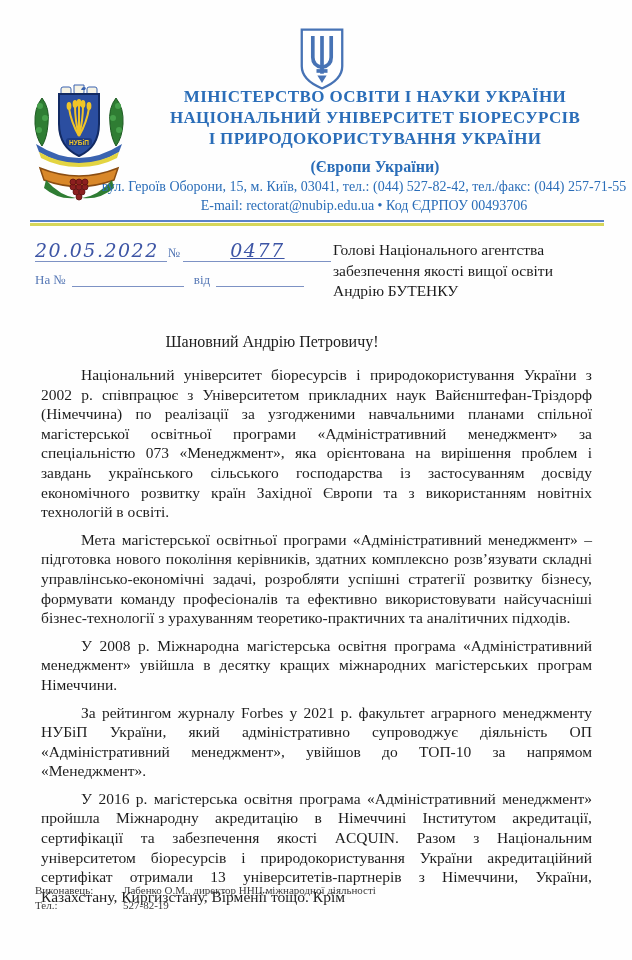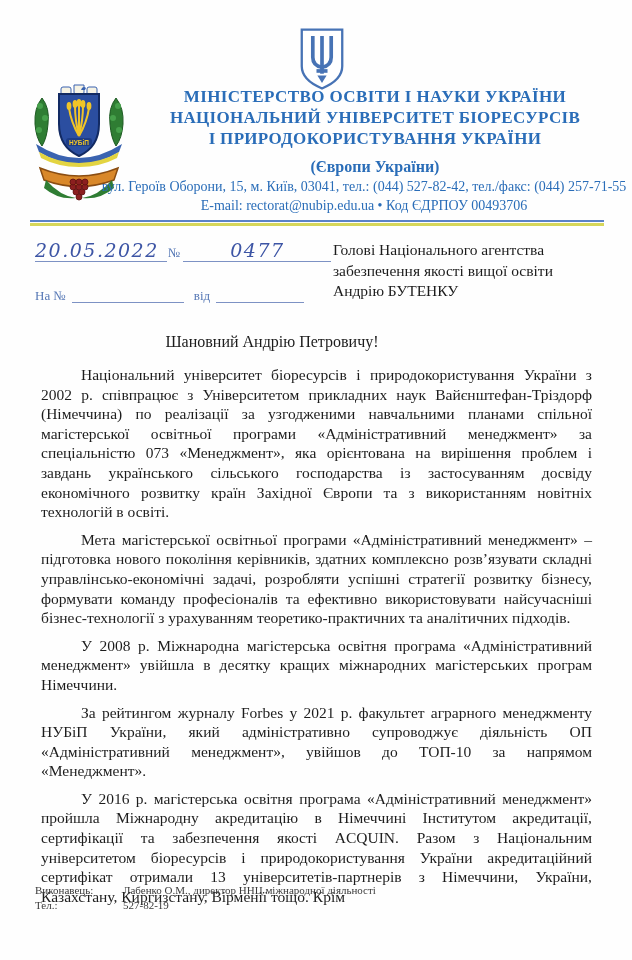--- a/index.html
+++ b/index.html
@@ -32,28 +32,28 @@
   .rule{position:absolute;top:220px;left:30px;right:28px;}
   .rule-blue{height:2px;background:#5b82c6;}
   .rule-yellow{height:3px;background:#d6d65a;margin-top:1px;}
   
   .ref-row{
     position:absolute;top:240px;left:35px;right:47px;
     display:flex;justify-content:space-between;align-items:flex-start;
   }
   .ref-left{width:305px;}
   .ref-line1{display:flex;align-items:flex-end;}
-  .ref-line2{display:flex;align-items:flex-end;margin-top:24px;}
+  .ref-line2{display:flex;align-items:flex-end;margin-top:8px;}
   .hand{
     font-family:"DejaVu Serif", serif;font-style:italic;
     color:#3d55a5;font-size:19px;letter-spacing:1.5px;line-height:20px;
     white-space:nowrap;
   }
   .u-date{width:132px;border-bottom:1.5px solid #7d92c4;padding-bottom:1px;}
-  .u-num{width:148px;border-bottom:1.5px solid #7d92c4;text-align:center;padding-bottom:1px;}
+  .u-num{width:148px;border-bottom:1.5px solid #7d92c4;text-align:center;padding-bottom:1px;text-decoration:underline;}
   .blue-label{color:#5577b5;font-size:13px;white-space:nowrap;}
   .no-sign{margin:0 3px 1px 1px;}
   .u-blank1{width:112px;border-bottom:1.5px solid #7d92c4;margin:0 10px 1px 6px;height:16px;}
   .u-blank2{width:88px;border-bottom:1.5px solid #7d92c4;margin:0 0 1px 6px;height:16px;}
   .recipient{width:258px;font-size:15.5px;line-height:20.5px;color:#1c1c1c;}
   .salutation{
     position:absolute;top:333px;left:0;width:544px;
     text-align:center;font-size:16px;color:#1c1c1c;
   }
   .body-text{

